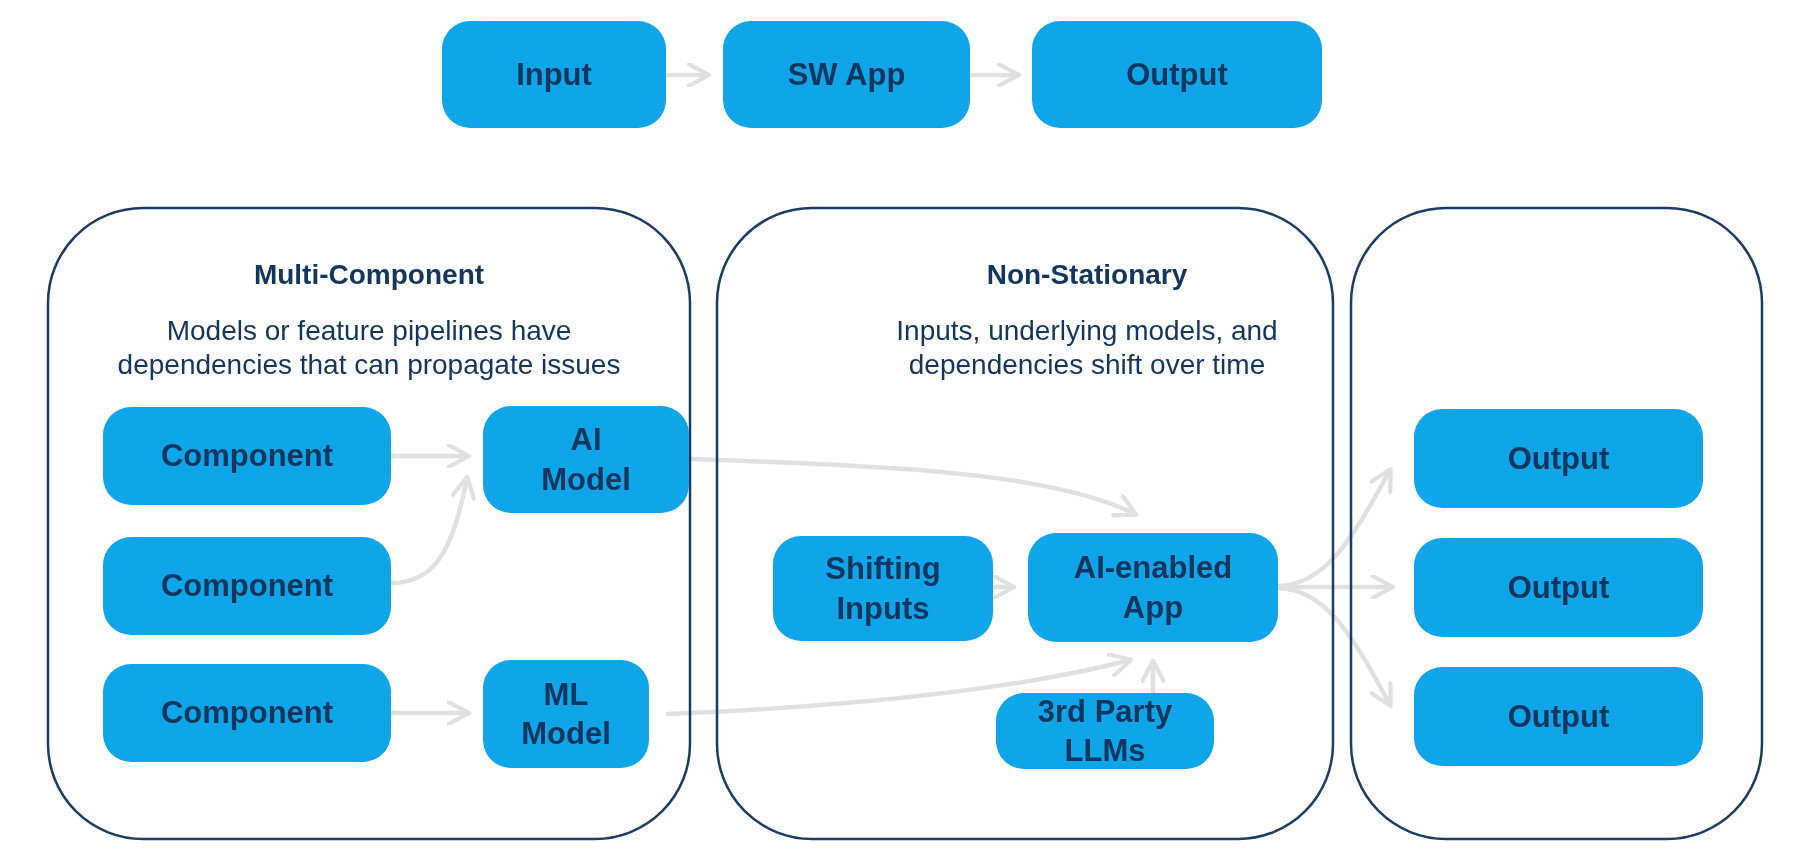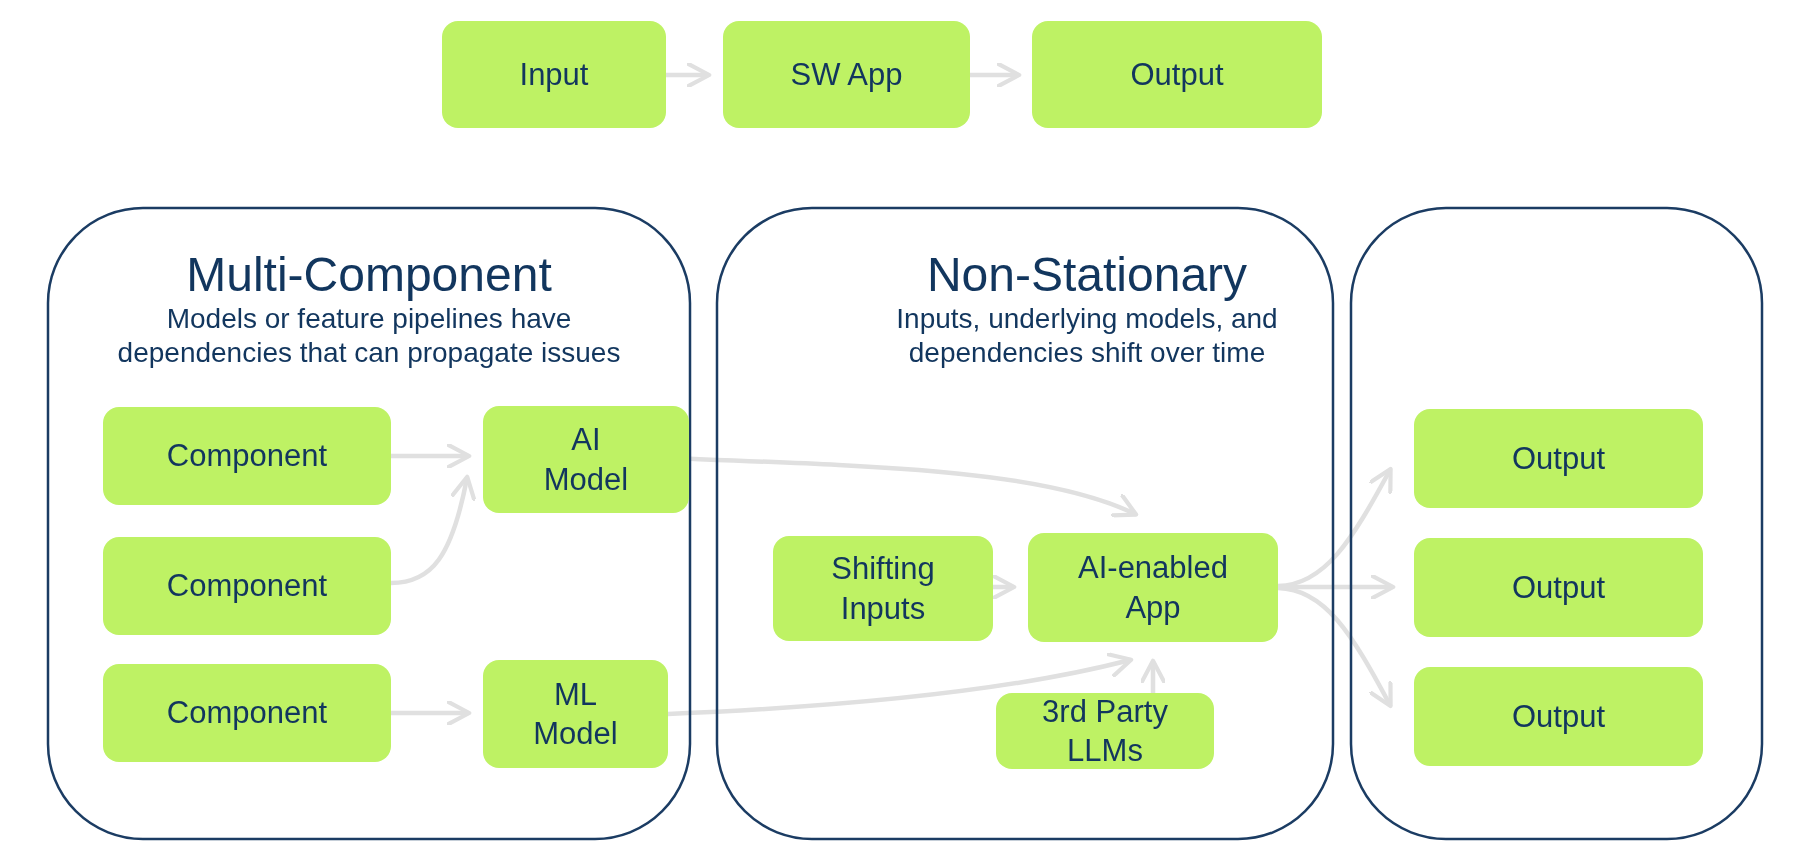--- a/index.html
+++ b/index.html
@@ -10,45 +10,45 @@
     background: #ffffff;
     overflow: hidden;
     font-family: "Liberation Sans", sans-serif;
   }
   .layer { position: absolute; left: 0; top: 0; }
   .node {
     position: absolute;
     display: flex;
     align-items: center;
     justify-content: center;
-    background: #bef264;
+    background: #0ea5e9;
     color: #12365e;
-    border-radius: 16px;
-    font-weight: 400;
+    border-radius: 28px;
+    font-weight: 700;
     font-size: 31px;
     line-height: 1.26;
     text-align: center;
     white-space: pre-line;
     z-index: 3;
   }
   .panel-header {
     position: absolute;
     text-align: center;
     color: #12365e;
     z-index: 2;
   }
   .panel-title {
-    font-size: 48px;
-    font-weight: 400;
+    font-size: 28px;
+    font-weight: 700;
     line-height: 46px;
   }
   .panel-subtitle {
     font-size: 28px;
     line-height: 34px;
-    margin-top: 4px;
+    margin-top: 16px;
     white-space: pre-line;
   }
   .vs {
     position: absolute;
     left: 723px;
     top: 140px;
     width: 247px;
     text-align: center;
     font-size: 31px;
     font-weight: 700;
@@ -101,21 +101,21 @@
   <div class="panel-header" style="left:48px;top:252px;width:642px">
     <div class="panel-title">Multi-Component</div>
     <div class="panel-subtitle">Models or feature pipelines have
 dependencies that can propagate issues</div>
   </div>
   <div class="node" style="left:103px;top:407px;width:288px;height:98px">Component</div>
   <div class="node" style="left:103px;top:537px;width:288px;height:98px">Component</div>
   <div class="node" style="left:103px;top:664px;width:288px;height:98px">Component</div>
   <div class="node" style="left:483px;top:406px;width:206px;height:107px">AI
 Model</div>
-  <div class="node" style="left:483px;top:660px;width:185px;height:108px">ML
+  <div class="node" style="left:483px;top:660px;width:166px;height:108px">ML
 Model</div>
 
   <div class="panel-header" style="left:717px;top:252px;width:740px">
     <div class="panel-title">Non-Stationary</div>
     <div class="panel-subtitle">Inputs, underlying models, and
 dependencies shift over time</div>
   </div>
   <div class="node" style="left:1028px;top:533px;width:250px;height:109px">AI-enabled
 App</div>
   <div class="node" style="left:773px;top:536px;width:220px;height:105px">Shifting

